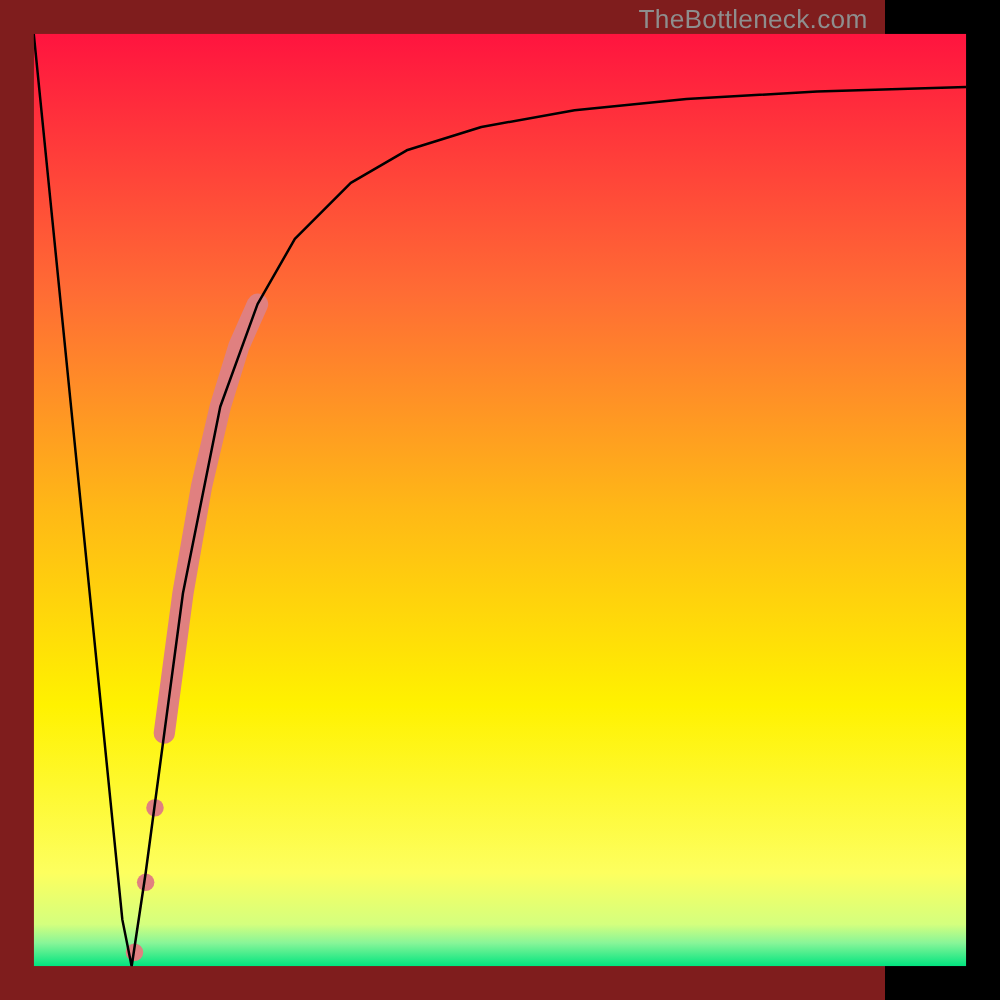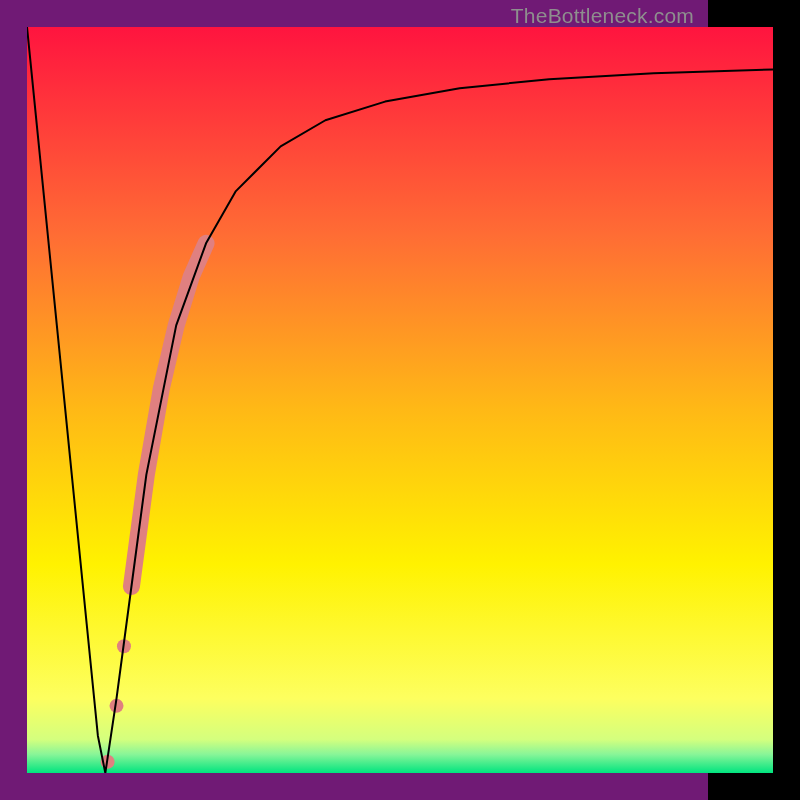--- a/index.html
+++ b/index.html
@@ -9,21 +9,21 @@
     height: 800px;
     overflow: hidden;
     background: #000;
   }
   .frame {
     position: absolute;
     top: 0;
     left: 0;
     width: 708px;
     height: 800px;
-    background: #701a75;
+    background: #7f1d1d;
   }
   .plot-area {
     position: absolute;
     top: 27px;
     left: 27px;
     width: 746px;
     height: 746px;
   }
   .watermark {
     position: absolute;

